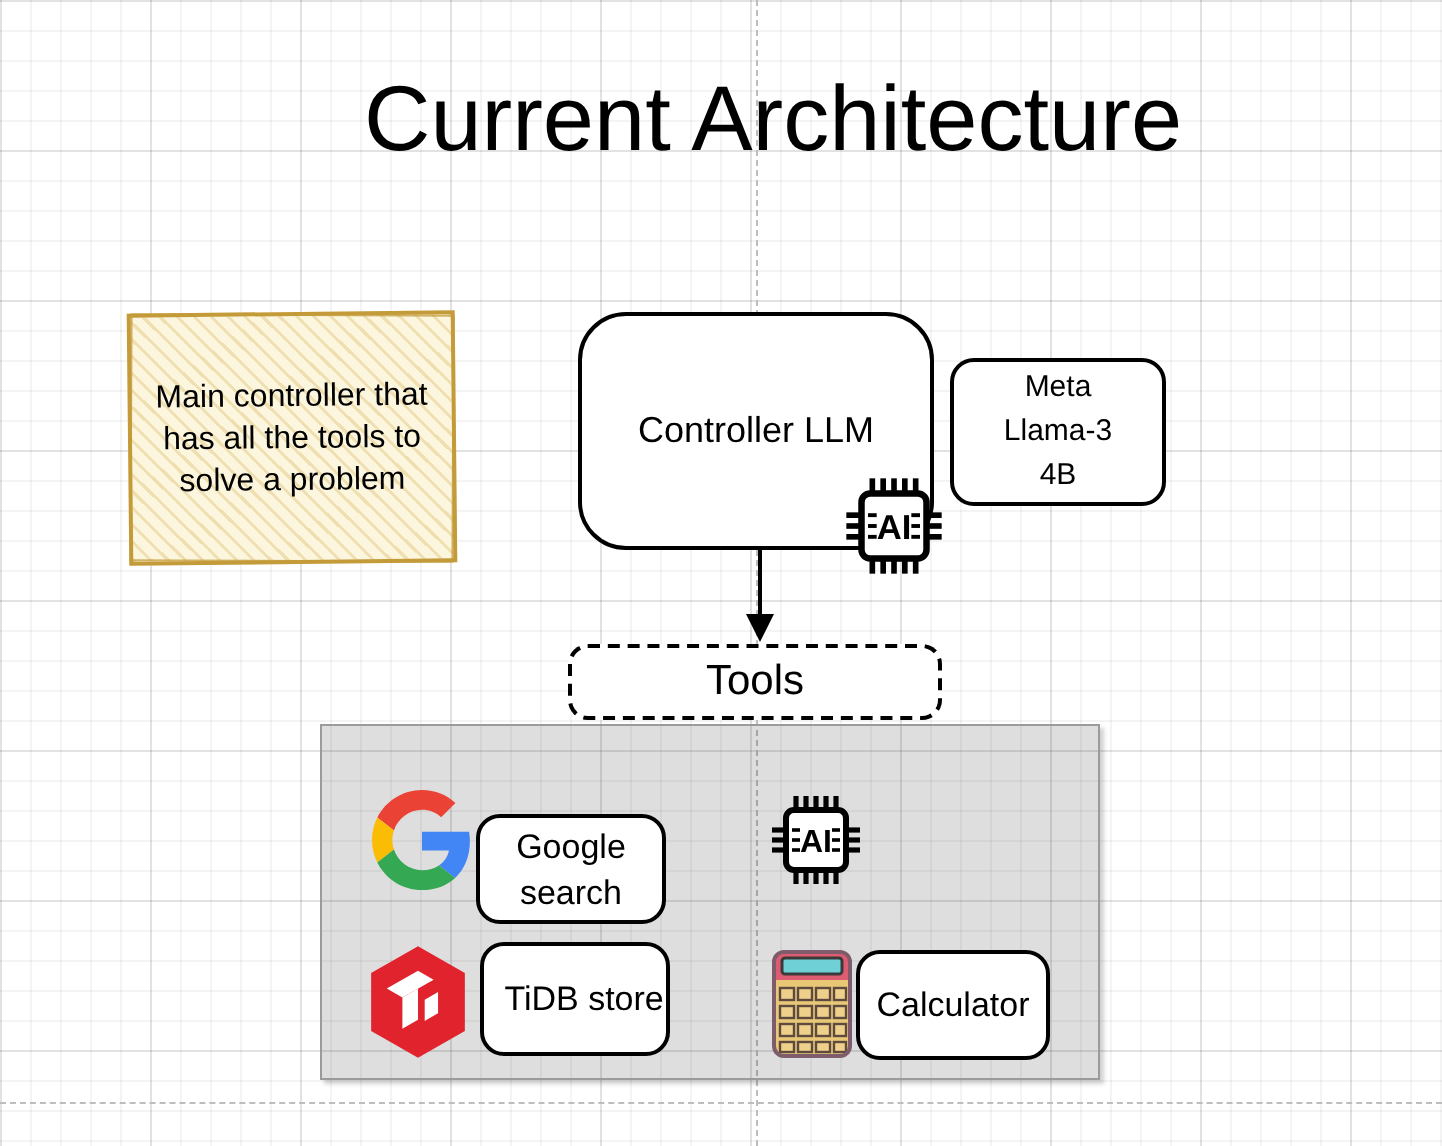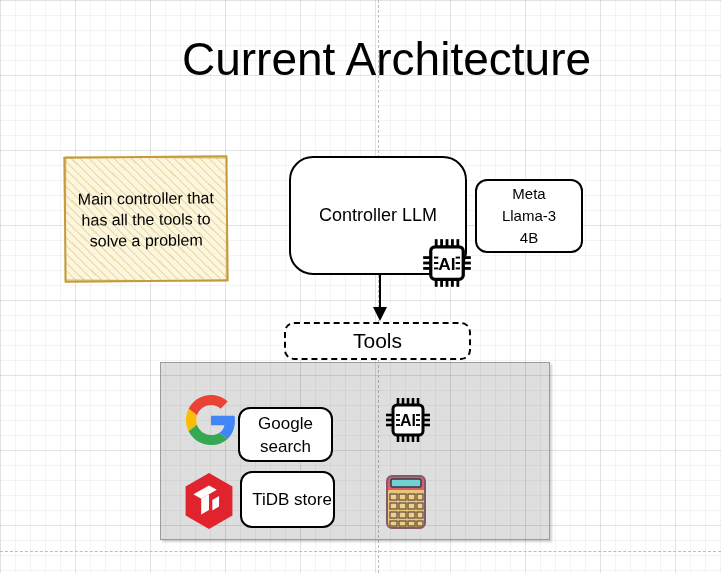--- a/index.html
+++ b/index.html
@@ -202,14 +202,17 @@
         <rect x="22" y="37" width="7" height="6"></rect>
         <rect x="31" y="37" width="6" height="6"></rect>
       <rect x="4" y="46" width="7" height="5"></rect>
         <rect x="13" y="46" width="7" height="5"></rect>
         <rect x="22" y="46" width="7" height="5"></rect>
         <rect x="31" y="46" width="6" height="5"></rect>
     </g>
     <rect x="1" y="1" width="38" height="52" rx="5" fill="none" stroke="#7E5C6B" stroke-width="2"></rect>
   </svg>
 
+  <div class="shape tool-box box-calculator">
+    <span class="lbl">Calculator</span>
+  </div>
 
 </div>
 
 </body></html>

